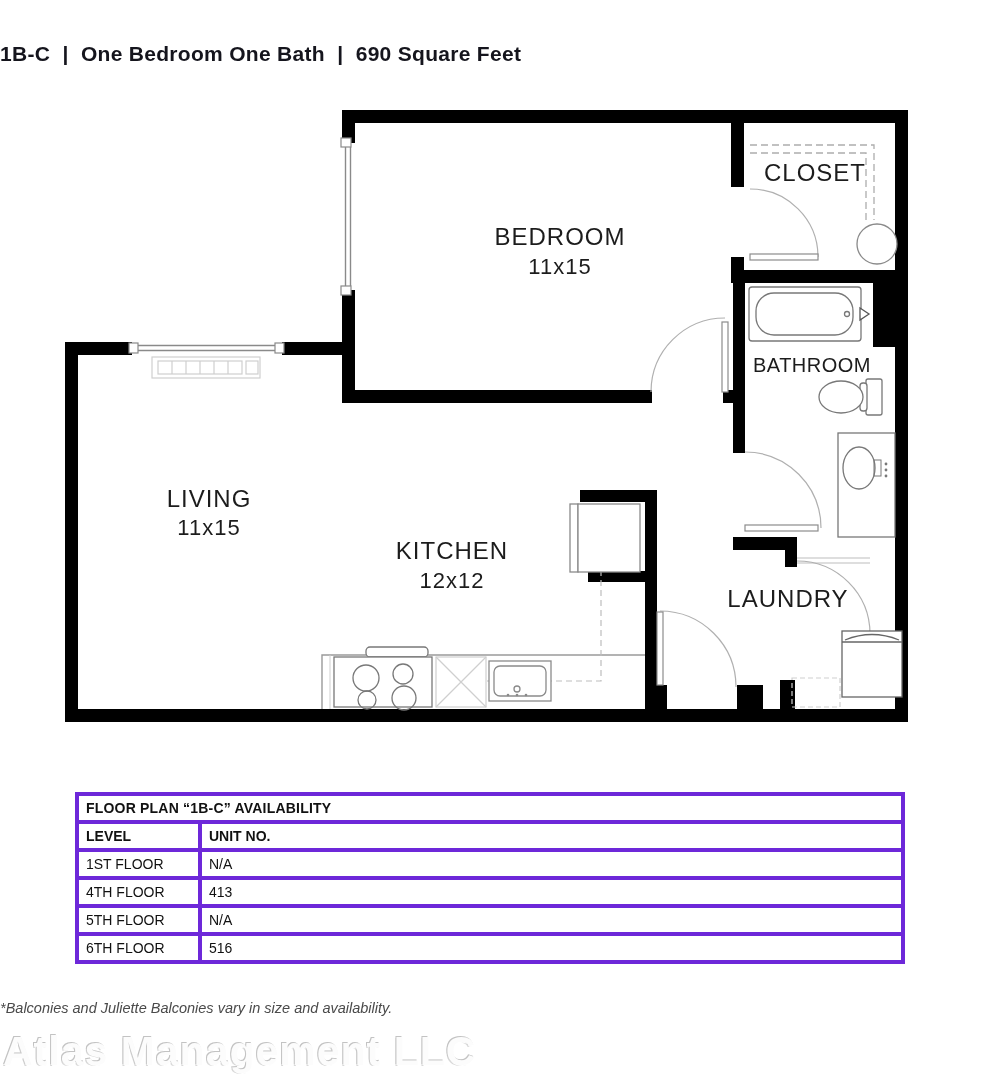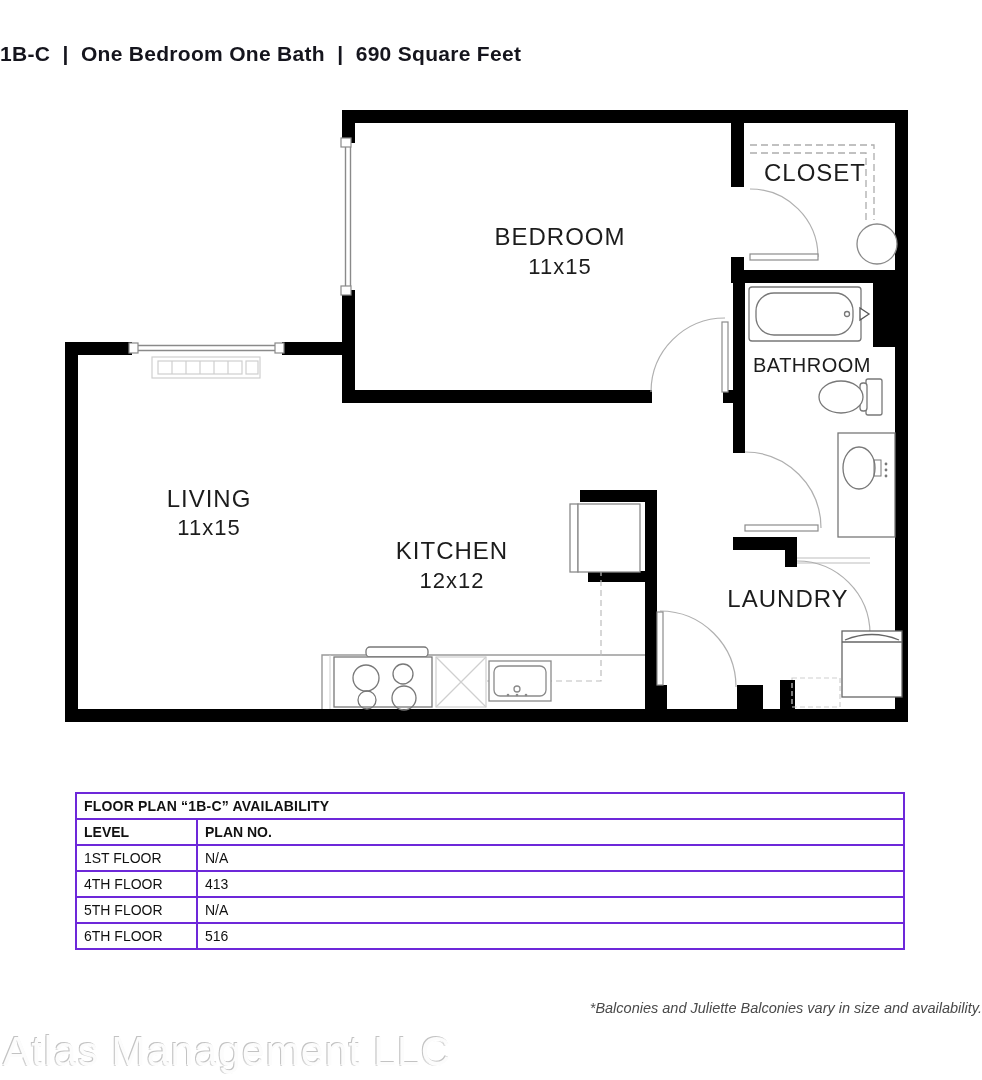--- a/index.html
+++ b/index.html
@@ -2,28 +2,28 @@
 <html><head>
 <meta charset="utf-8">
 <style>
   html,body{margin:0;padding:0;background:#ffffff;}
   body{width:982px;height:1080px;position:relative;font-family:"Liberation Sans",sans-serif;overflow:hidden;}
   .page-title{position:absolute;top:42px;left:0;width:982px;text-align:left;
     font-size:21px;font-weight:bold;color:#15151d;letter-spacing:.3px;white-space:pre;}
   svg text{font-family:"Liberation Sans",sans-serif;fill:#1c1c1c;}
   .avail-table{position:absolute;left:75px;top:792px;width:830px;border-collapse:collapse;
     font-size:14px;color:#111;}
-  .avail-table td{border:2px solid #6d28d9;height:24px;padding:0 0 0 7px;vertical-align:middle;
+  .avail-table td{border:4px solid #6d28d9;height:24px;padding:0 0 0 7px;vertical-align:middle;
     line-height:1;}
   .avail-table .t-title{font-weight:bold;font-size:14px;letter-spacing:.2px;}
   .avail-table .t-head{font-weight:bold;}
   .avail-table .c1{width:112px;}
-  .footnote{position:absolute;top:1000px;left:0;width:982px;text-align:right;
+  .footnote{position:absolute;top:1000px;left:0;width:982px;text-align:left;
     font-size:14.5px;font-style:italic;color:#4a4a4a;}
-  .watermark{position:absolute;top:1028px;left:3px;font-size:41px;font-weight:400;
+  .watermark{position:absolute;top:1028px;left:3px;font-size:41px;font-weight:700;
     letter-spacing:1px;color:#fcfcfc;
     text-shadow:-1px -1px 0 #c3c3c3, 1px 1px 0 #ffffff, -1px 1px 0 #d9d9d9;}
 </style>
 </head>
 <body>
 
 <div class="page-title">1B-C  |  One Bedroom One Bath  |  690 Square Feet</div>
 
 <svg width="982" height="760" viewBox="0 0 982 760" style="position:absolute;left:0;top:0;">
 
@@ -179,21 +179,21 @@
   </g>
 </svg>
 
 <table class="avail-table">
   <tbody>
     <tr>
       <td class="t-title" colspan="2">FLOOR PLAN “1B-C” AVAILABILITY</td>
     </tr>
     <tr>
       <td class="t-head c1">LEVEL</td>
-      <td class="t-head">PLAN NO.</td>
+      <td class="t-head">UNIT NO.</td>
     </tr>
     <tr>
       <td class="c1">1ST FLOOR</td>
       <td>N/A</td>
     </tr>
     <tr>
       <td class="c1">4TH FLOOR</td>
       <td>413</td>
     </tr>
     <tr>

